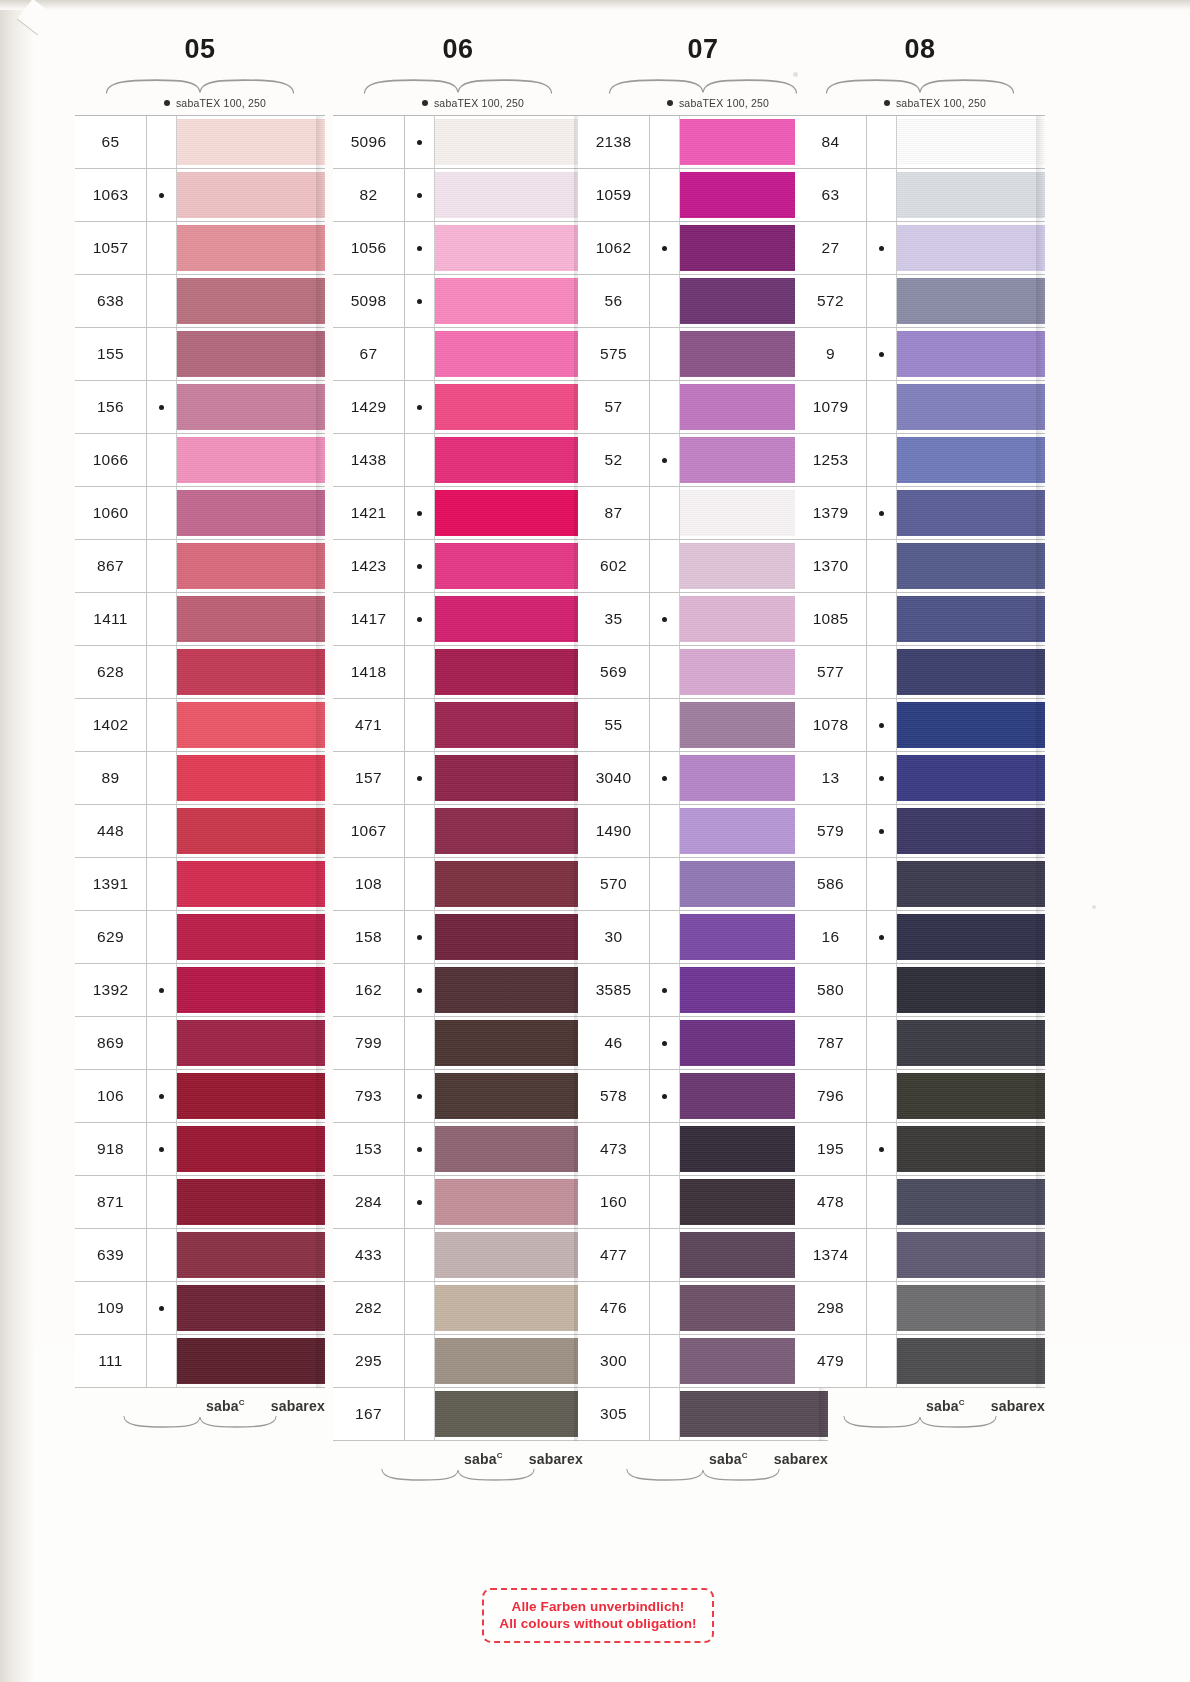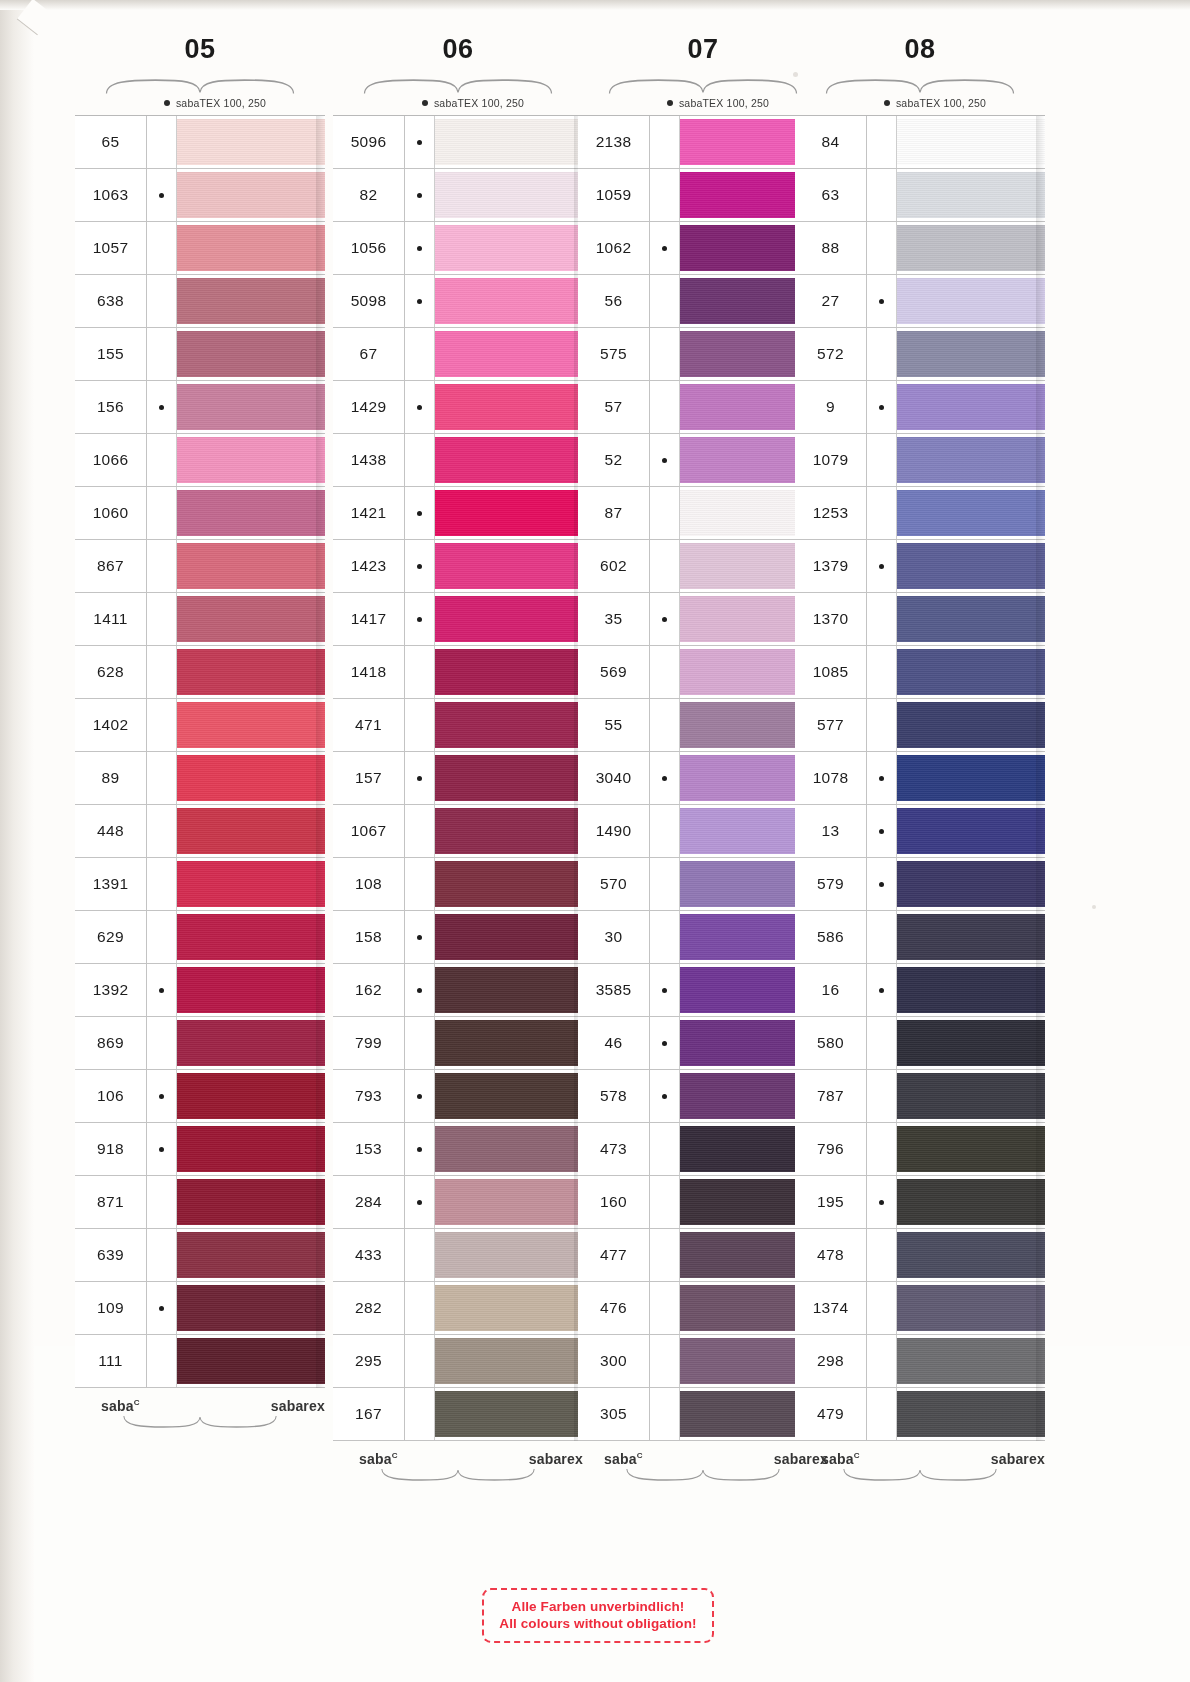--- a/index.html
+++ b/index.html
@@ -137,21 +137,21 @@
       rgba(255,255,255,0.055) 0px,
       rgba(255,255,255,0.055) 1px,
       rgba(0,0,0,0.035) 1px,
       rgba(0,0,0,0.035) 2px);
     pointer-events: none;
   }
 
   .foot {
     display: flex;
     align-items: flex-end;
-    justify-content: space-between;
+    justify-content: flex-end;
     gap: 26px;
     height: 26px;
     padding-top: 5px;
     padding-left: 26px;
   }
   .foot-a { font-size: 14px; color: #353535; font-weight: 600; letter-spacing: 0.2px; }
   .foot-a sup { font-size: 8px; vertical-align: super; }
   .foot-b { font-size: 14px; color: #353535; font-weight: 600; letter-spacing: 0.2px; }
   .brace-bottom { height: 18px; margin: 0 46px; }
   .brace-bottom svg { display: block; width: 100%; height: 18px; }
@@ -856,27 +856,20 @@
             </div>
           </div>
           <div class="row">
             <div class="cell-num">63</div>
             <div class="cell-dot"></div>
             <div class="cell-swatch">
               <div class="sw" style="background:#dadde2;"></div>
             </div>
           </div>
           <div class="row">
-            <div class="cell-num">88</div>
-            <div class="cell-dot"></div>
-            <div class="cell-swatch">
-              <div class="sw" style="background:#bfbfc6;"></div>
-            </div>
-          </div>
-          <div class="row">
             <div class="cell-num">27</div>
             <div class="cell-dot">
               <span class="dot"></span>
             </div>
             <div class="cell-swatch">
               <div class="sw" style="background:#d3cbe9;"></div>
             </div>
           </div>
           <div class="row">
             <div class="cell-num">572</div>

